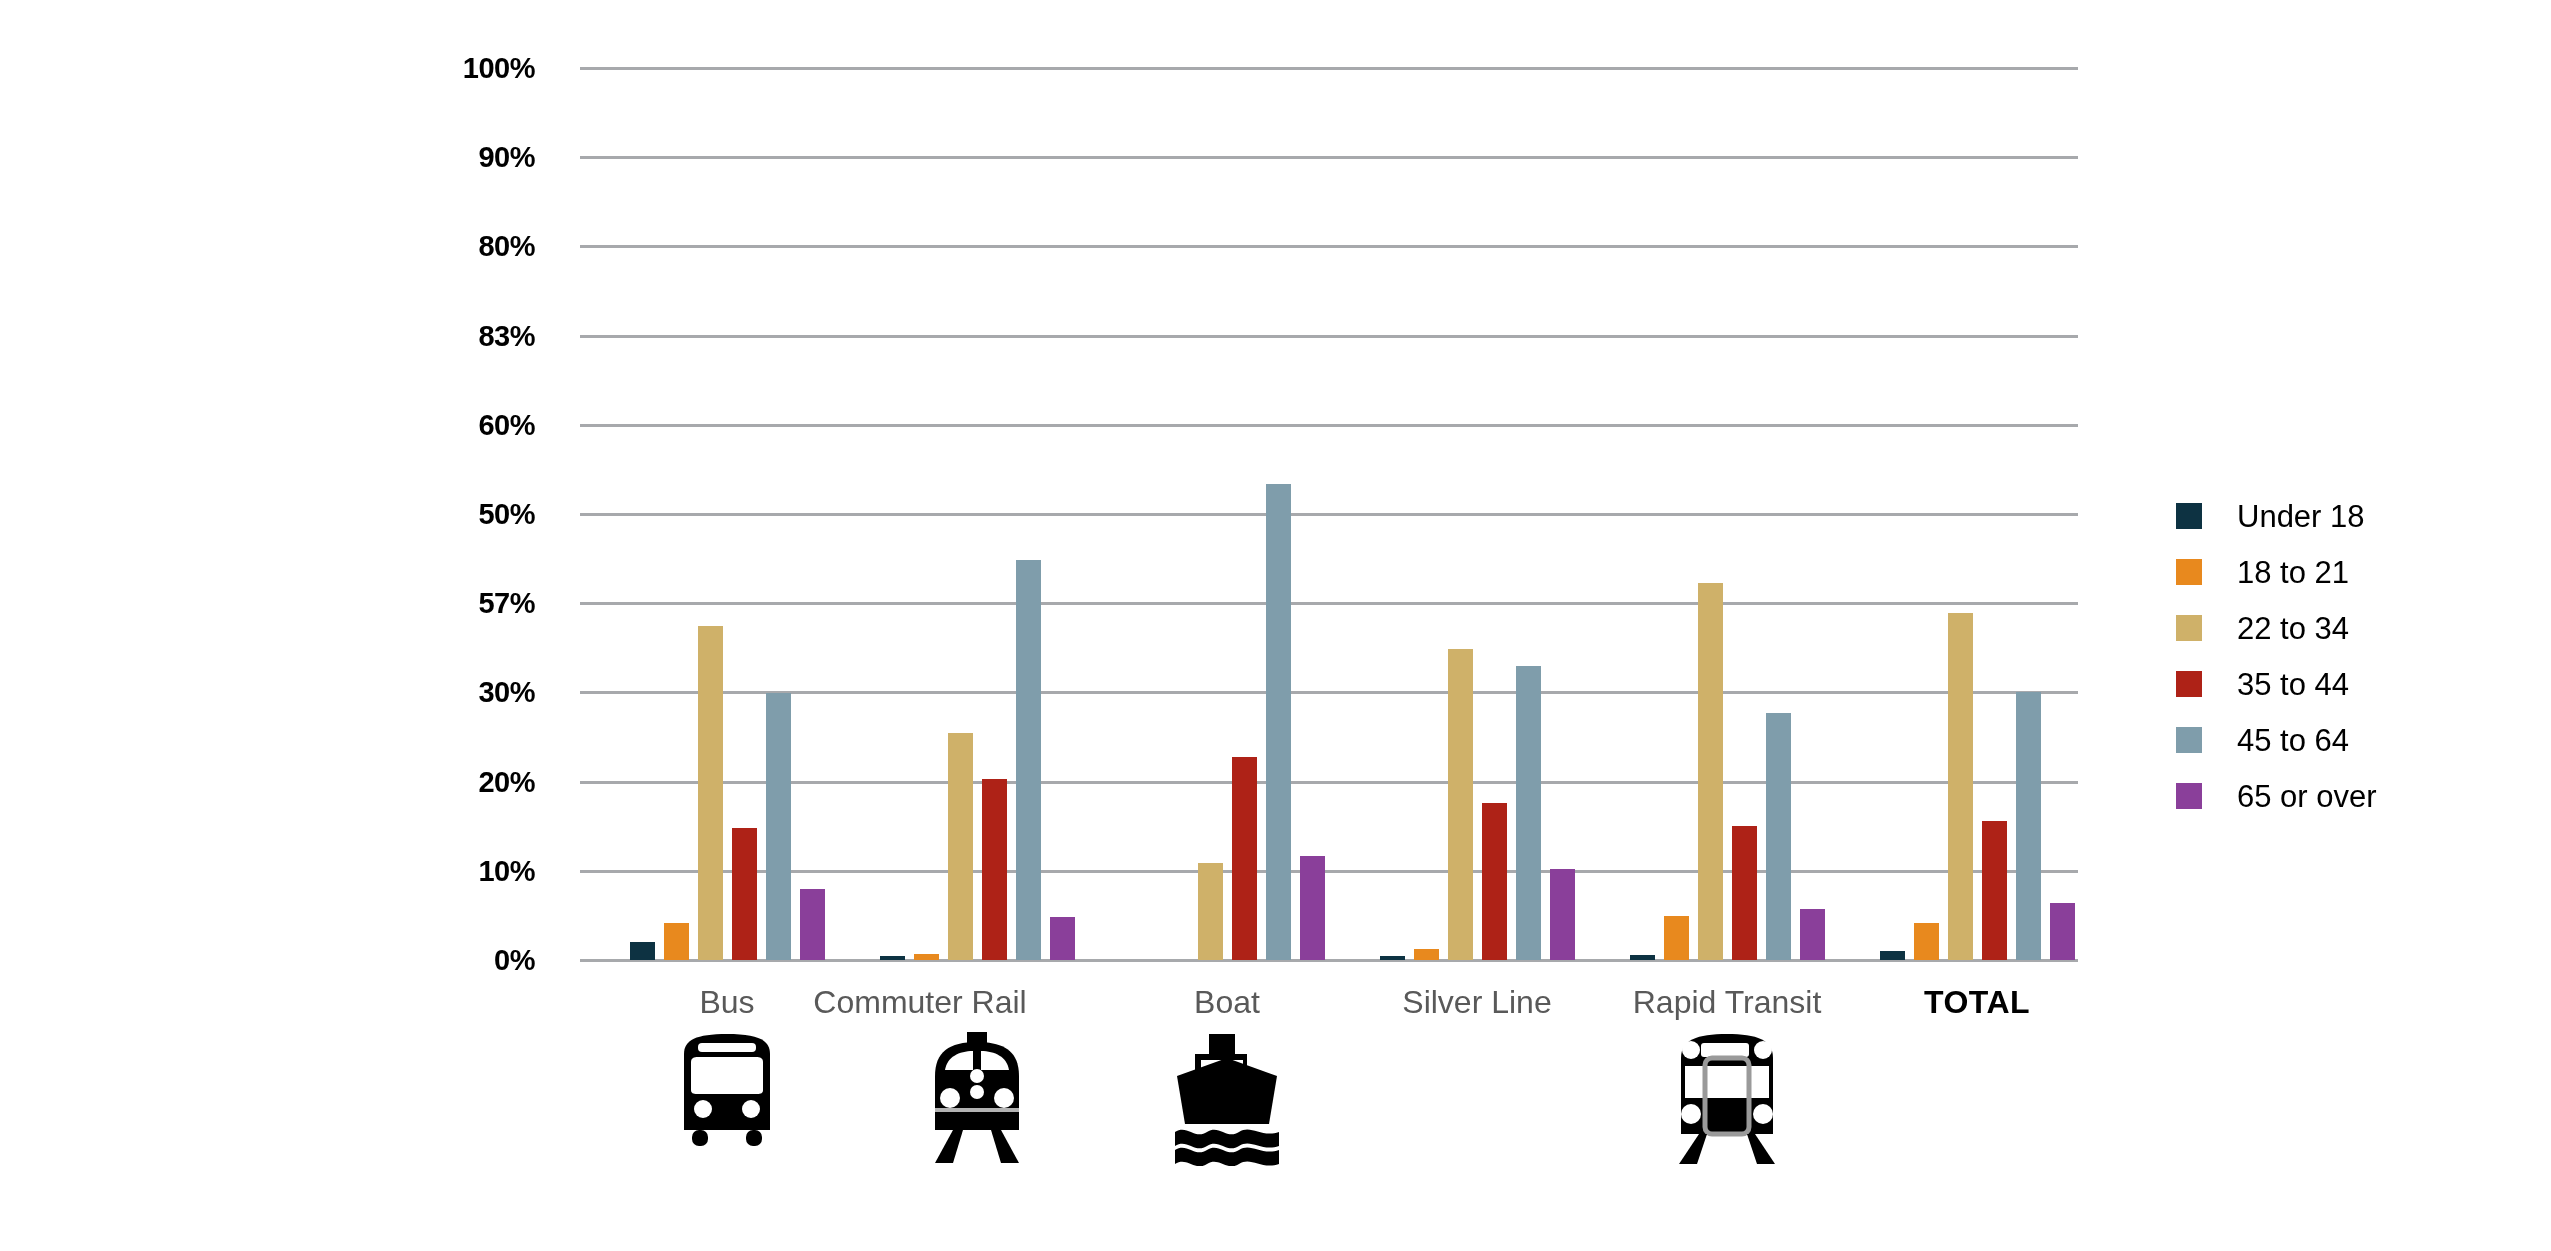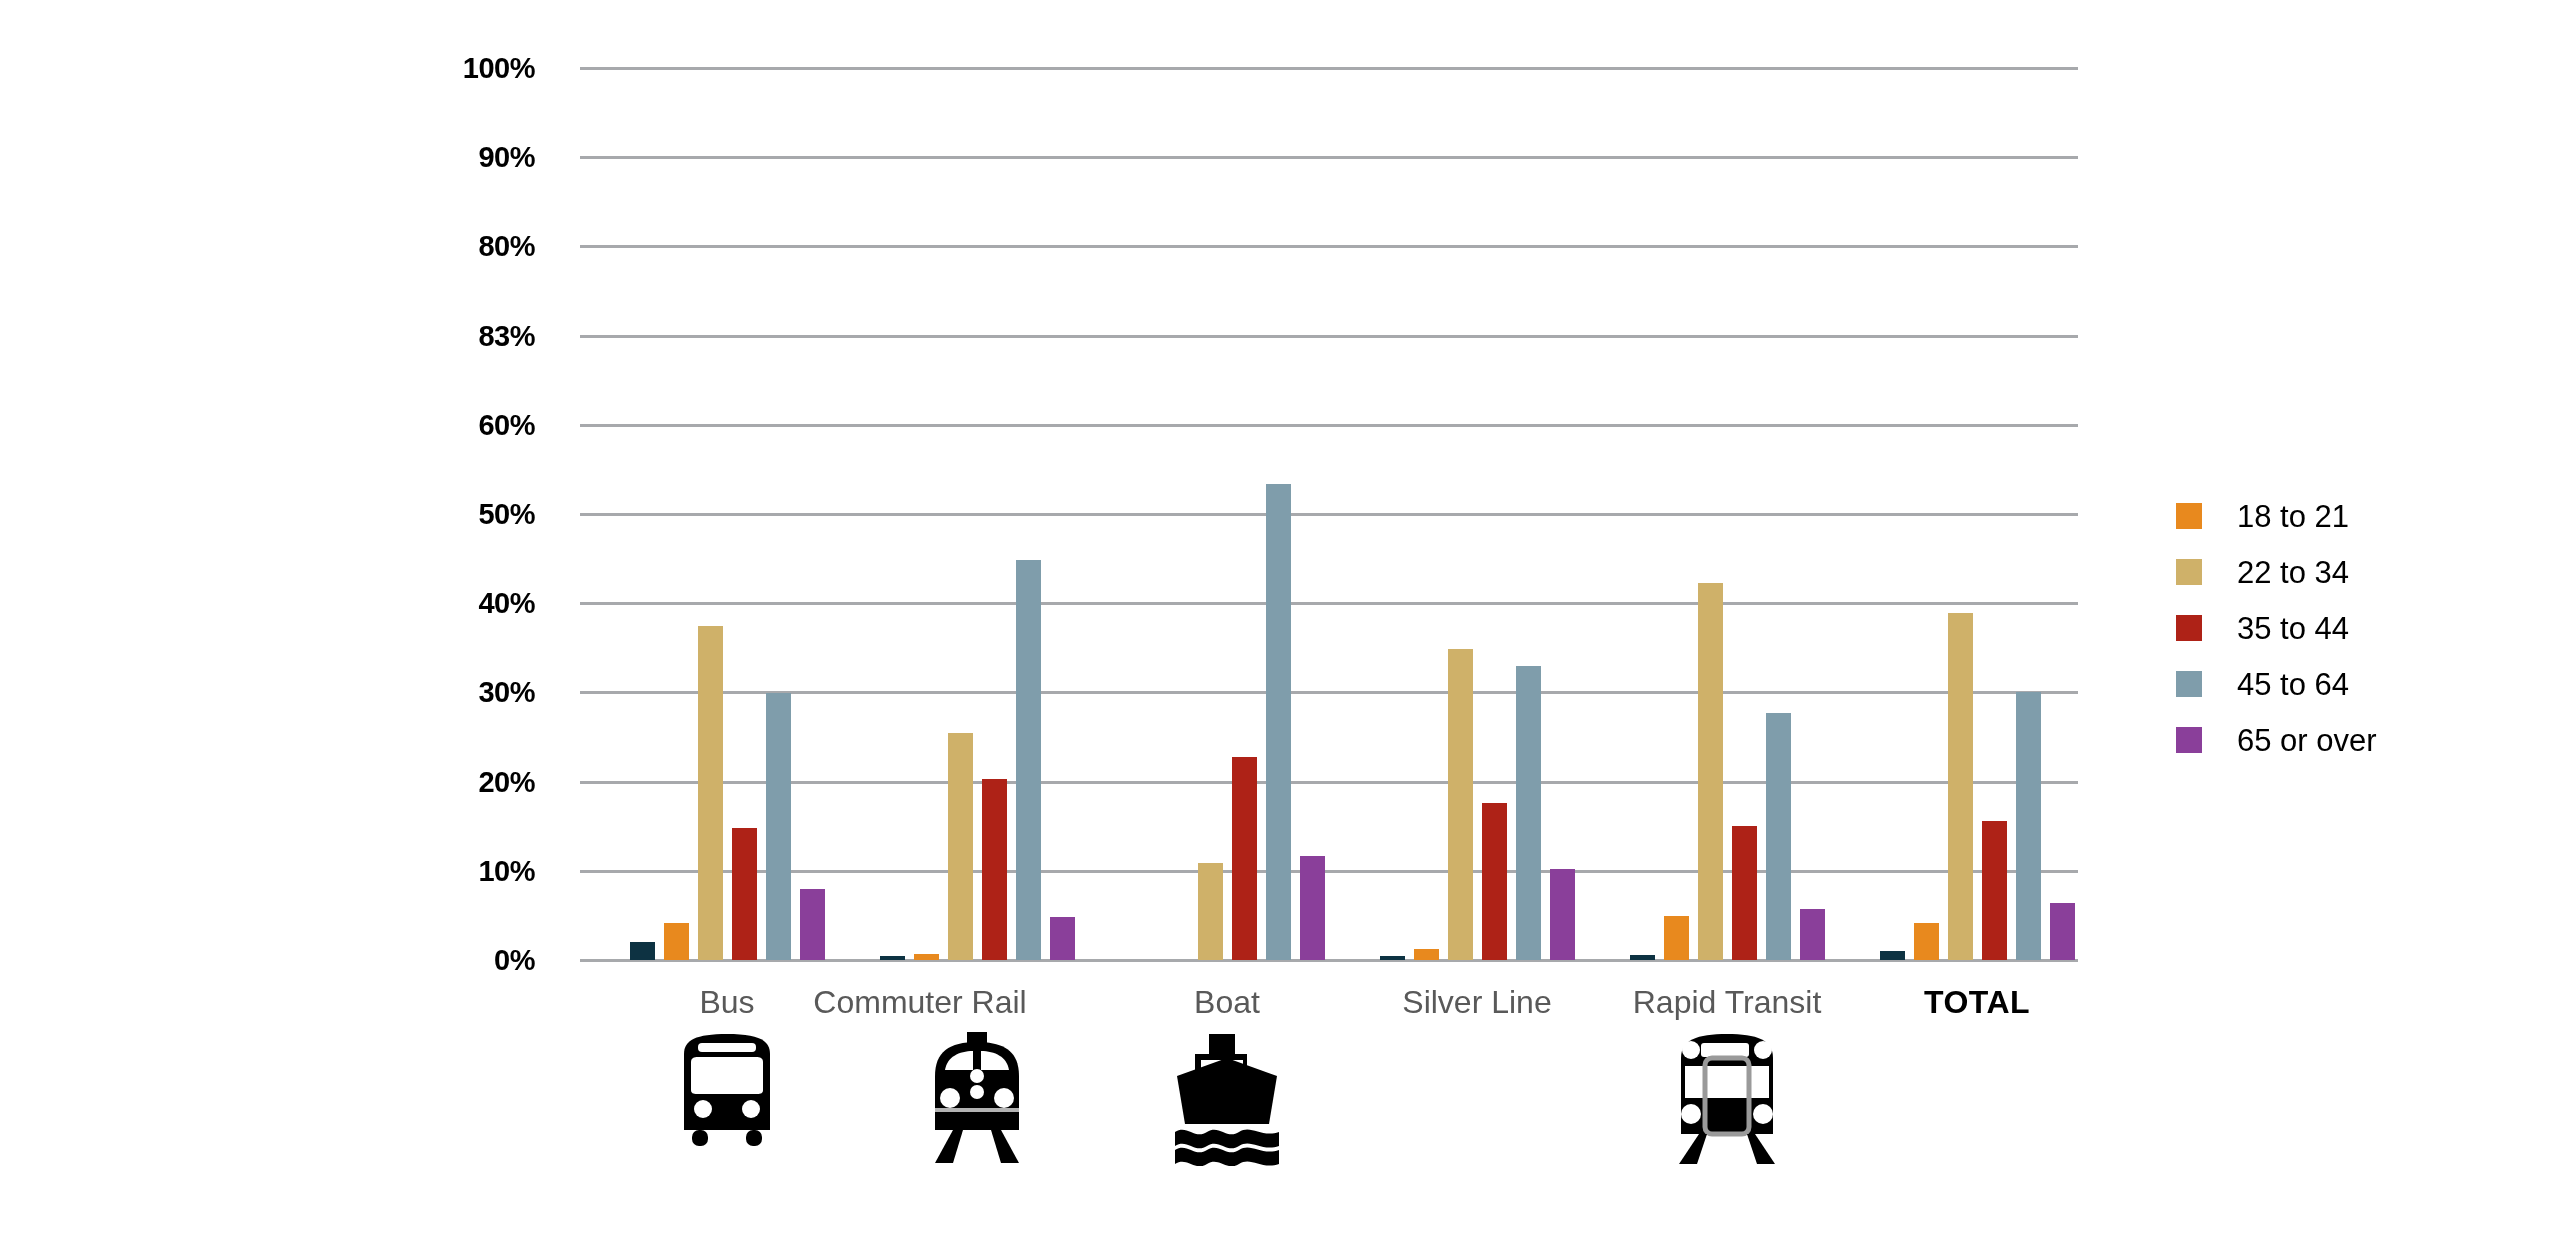--- a/index.html
+++ b/index.html
@@ -37,21 +37,21 @@
 </head>
 <body>
 
 <div id="root">
 
   <div class="ylabels">
       <div class="ylab" style="top: 960px;">0%</div>
       <div class="ylab" style="top: 870.8px;">10%</div>
       <div class="ylab" style="top: 781.6px;">20%</div>
       <div class="ylab" style="top: 692.4px;">30%</div>
-      <div class="ylab" style="top: 603.2px;">40%</div>
+      <div class="ylab" style="top: 603.2px;">57%</div>
       <div class="ylab" style="top: 514px;">50%</div>
       <div class="ylab" style="top: 424.8px;">60%</div>
       <div class="ylab" style="top: 335.6px;">83%</div>
       <div class="ylab" style="top: 246.4px;">80%</div>
       <div class="ylab" style="top: 157.2px;">90%</div>
       <div class="ylab" style="top: 68px;">100%</div>
     </div>
   <div class="plot">
       <div class="gridline" style="top: 891px; background: rgb(167, 169, 172);"></div>
       <div class="gridline" style="top: 801.8px; background: rgb(167, 169, 172);"></div>
@@ -162,20 +162,24 @@
           <circle cx="90" cy="84" r="10" fill="#fff"></circle>
           <rect x="32" y="28" width="44" height="76" fill="none"></rect>
           <rect x="32" y="28" width="44" height="76" fill="none" rx="7" stroke="#9a9a9a" stroke-width="5"></rect>
           <path d="M34 104 L24 134 L6 134 L26 104 Z" fill="#000"></path>
           <path d="M74 104 L84 134 L102 134 L82 104 Z" fill="#000"></path>
         </svg></div>
     </div>
 
   <div class="legend">
       <div class="legitem">
+        <span class="swatch" style="background: rgb(13, 50, 66);"></span>
+        <span class="legtext">Under 18</span>
+      </div>
+      <div class="legitem">
         <span class="swatch" style="background: rgb(232, 137, 30);"></span>
         <span class="legtext">18 to 21</span>
       </div>
       <div class="legitem">
         <span class="swatch" style="background: rgb(207, 177, 105);"></span>
         <span class="legtext">22 to 34</span>
       </div>
       <div class="legitem">
         <span class="swatch" style="background: rgb(174, 34, 23);"></span>
         <span class="legtext">35 to 44</span>

